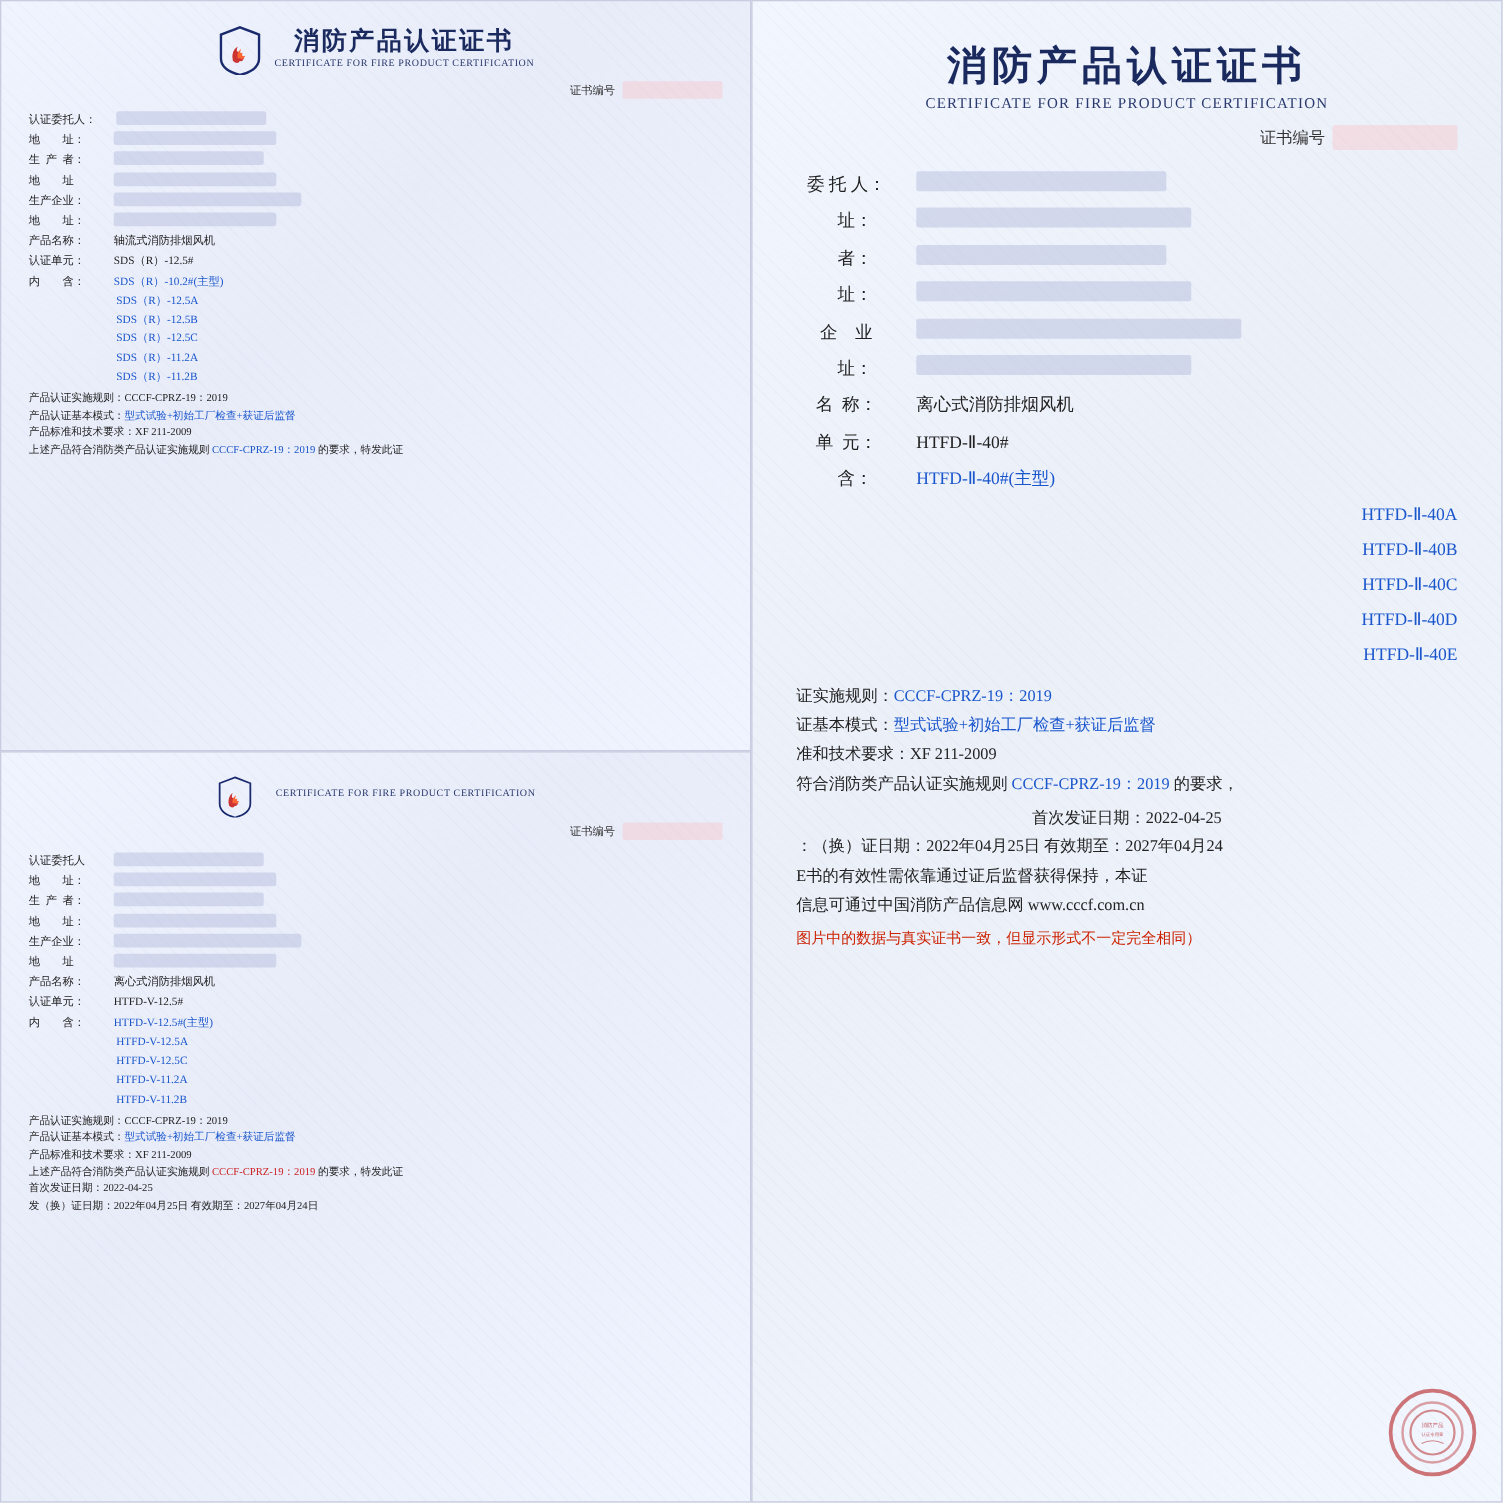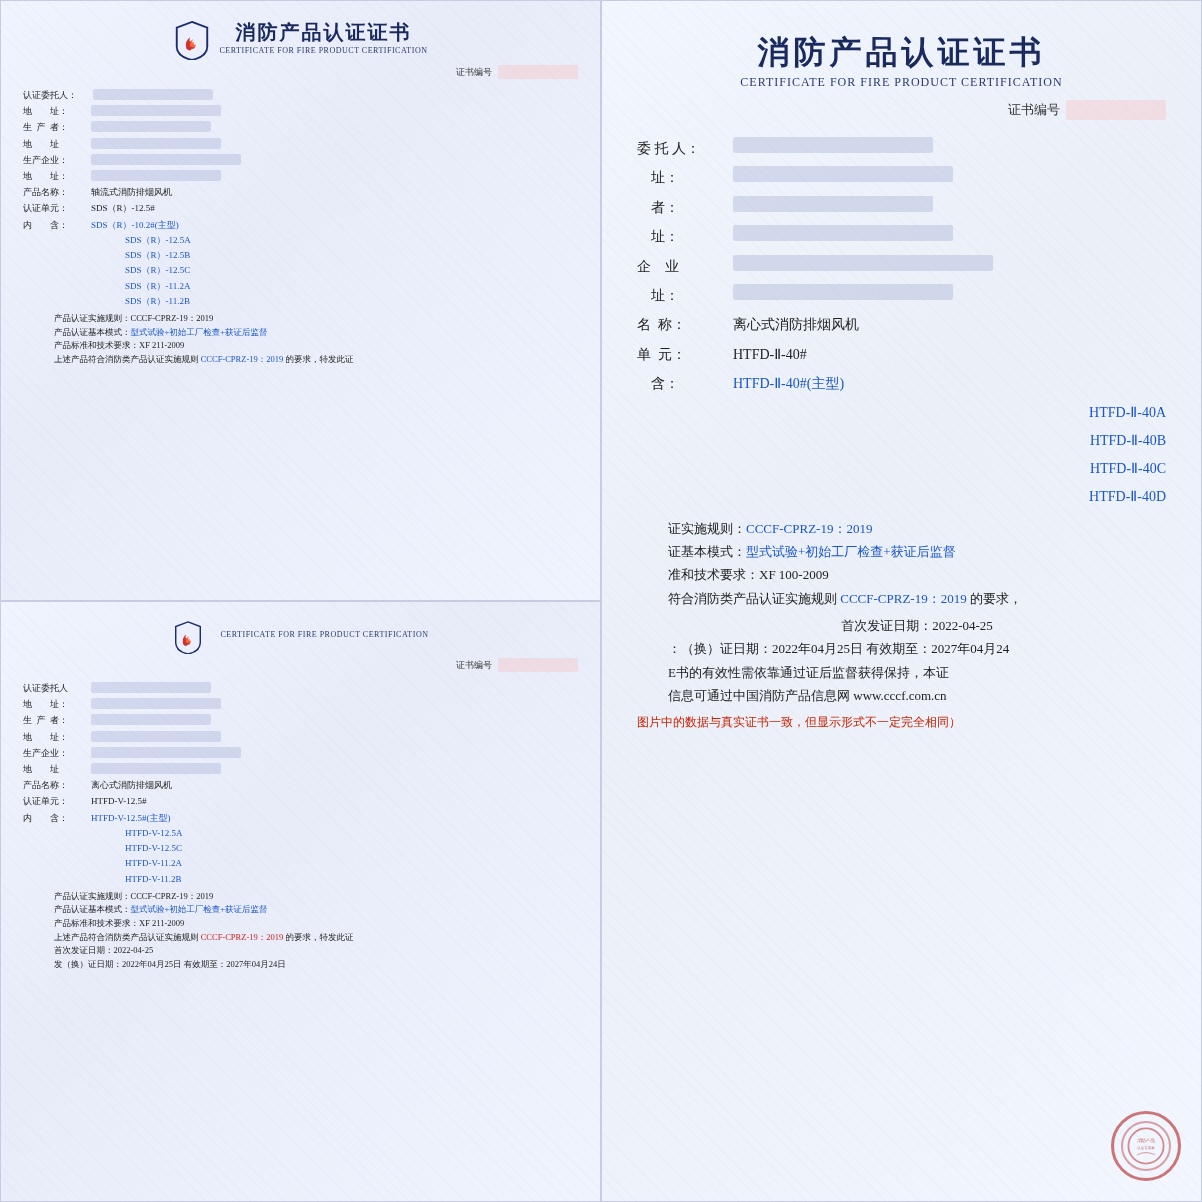--- a/index.html
+++ b/index.html
@@ -159,30 +159,28 @@
 
     
     .sub-items {
       padding-left: 70px;
       font-size: 9px;
     }
 
     .sub-item {
       color: #1a56cc;
       line-height: 1.7;
-      margin-left: 32px;
     }
 
     
     .cert-rule {
       font-size: 8.5px;
       color: #222;
       margin-top: 3px;
       line-height: 1.6;
-      margin-left: 31px;
     }
 
     .cert-rule span.blue {
       color: #1a56cc;
     }
 
     .cert-rule span.red {
       color: #cc2222;
     }
 
@@ -210,20 +208,21 @@
 
     .card-r .cert-number-value {
       font-size: 12px;
       min-width: 100px;
       height: 20px;
     }
 
     .card-r .info-table {
       font-size: 14px;
       line-height: 2.1;
+      text-align: center;
     }
 
     .card-r .info-label {
       min-width: 70px;
       font-size: 14px;
     }
 
     .card-r .info-value-blur {
       height: 16px;
       margin-top: 3px;
@@ -489,26 +488,27 @@
       <span class="info-label" style="min-width:80px">&nbsp;&nbsp;&nbsp;&nbsp;含：</span>
       <span class="info-value-blue">HTFD-Ⅱ-40#(主型)</span>
     </div>
   </div>
 
   <div class="sub-items" style="padding-left:120px;text-align:right;">
     <div class="sub-item">HTFD-Ⅱ-40A</div>
     <div class="sub-item">HTFD-Ⅱ-40B</div>
     <div class="sub-item">HTFD-Ⅱ-40C</div>
     <div class="sub-item">HTFD-Ⅱ-40D</div>
+    <div class="sub-item">HTFD-Ⅱ-40E</div>
   </div>
 
   <div class="cert-rule">
     <div>证实施规则：<span class="blue">CCCF-CPRZ-19：2019</span></div>
     <div>证基本模式：<span class="blue">型式试验+初始工厂检查+获证后监督</span></div>
-    <div>准和技术要求：XF 100-2009</div>
+    <div>准和技术要求：XF 211-2009</div>
     <div>符合消防类产品认证实施规则 <span class="blue">CCCF-CPRZ-19：2019</span> 的要求，</div>
     <div style="text-align:center; margin-top:4px;">首次发证日期：2022-04-25</div>
     <div>：（换）证日期：2022年04月25日 有效期至：2027年04月24</div>
     <div>E书的有效性需依靠通过证后监督获得保持，本证</div>
     <div>信息可通过中国消防产品信息网 www.cccf.com.cn</div>
   </div>
 
   <div class="red-note">图片中的数据与真实证书一致，但显示形式不一定完全相同）</div>
 
   <div class="stamp" style="z-index:2;">

